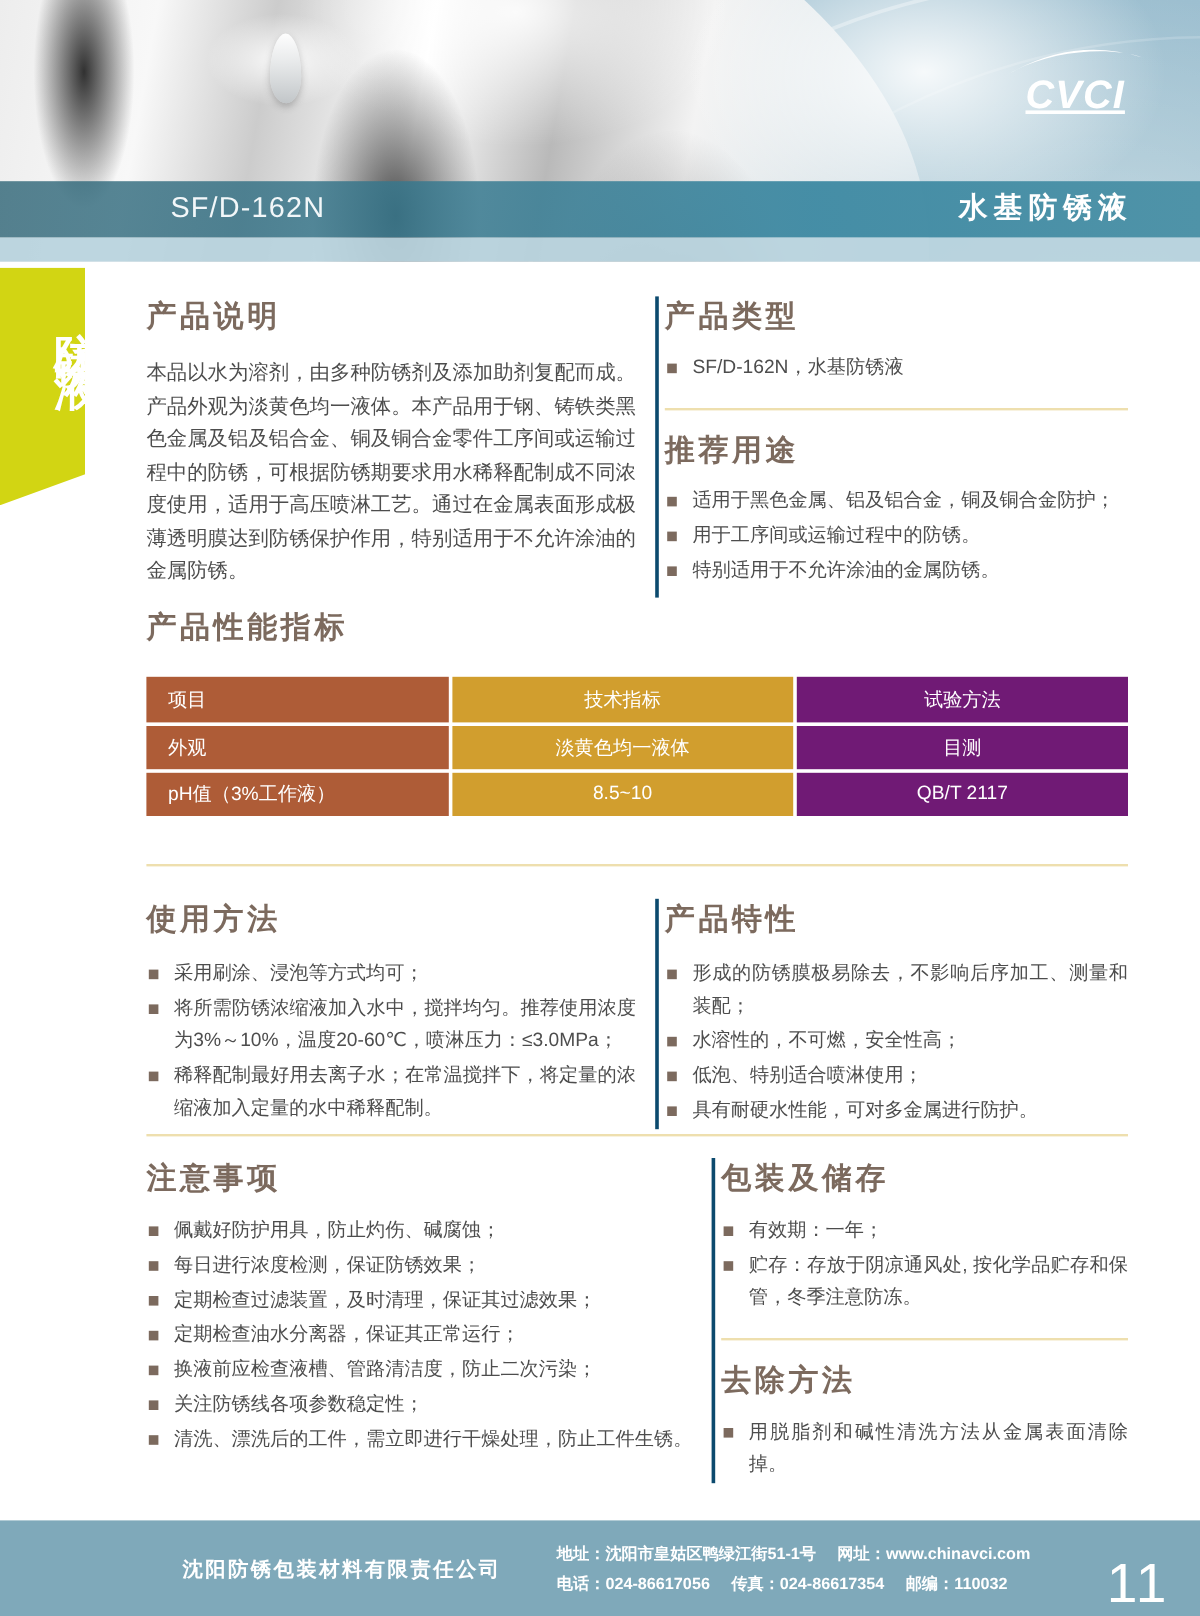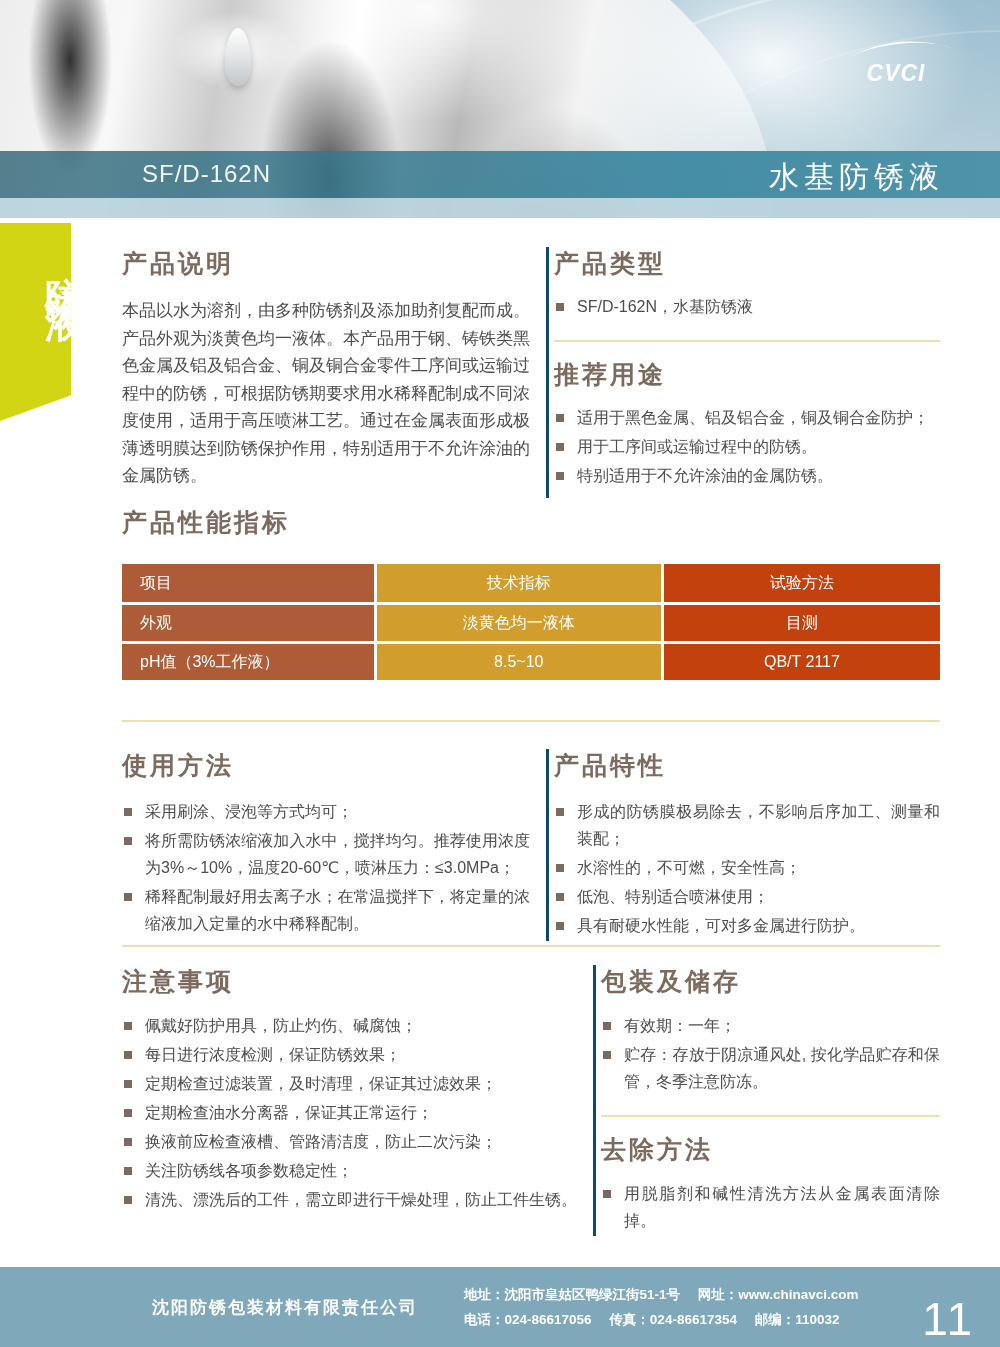--- a/index.html
+++ b/index.html
@@ -26,25 +26,25 @@
              linear-gradient(100deg, #ededed 0%, #f8f8f8 16%, #cccccc 28%, #ffffff 44%, #b9b9b9 58%, #f3f3f3 72%, #dde6ea 86%, #ccdde5 100%); }
   .droplet { position:absolute; left:225px; top:28px; width:26px; height:58px;
              background:linear-gradient(180deg, rgba(255,255,255,0.95), rgba(190,195,198,0.85));
              border-radius:50% 50% 48% 52% / 62% 62% 38% 38%;
              box-shadow:0 3px 6px rgba(80,80,80,0.35); }
   .glow { position:absolute; left:540px; top:-90px; width:460px; height:300px;
           background:radial-gradient(ellipse at center, rgba(255,255,255,0.9) 0%, rgba(255,255,255,0) 62%); }
   .band { position:absolute; top:151px; left:0; width:1000px; height:47px;
           background:linear-gradient(90deg, rgba(40,96,114,0.78) 0%, rgba(58,124,146,0.86) 40%, rgba(63,138,163,0.96) 68%, #4f93a8 100%); }
   .band-model { position:absolute; left:122px; top:9px; color:#f2f7f9; font-size:24px; letter-spacing:1px;margin-left:20px; }
-  .band-title { position:absolute; right:56px; top:6px; color:#ffffff; font-size:30px; font-weight:normal; letter-spacing:5px; }
+  .band-title { position:absolute; right:56px; top:6px; color:#ffffff; font-size:24px; font-weight:bold; letter-spacing:5px; }
   .strip { position:absolute; top:198px; left:0; width:1000px; height:20px; background:rgba(184,211,222,0.93); }
   .logo { position:absolute; top:36px; right:44px; width:120px; text-align:center; }
   .logo-swoosh { display:block; margin:0 auto -4px; }
-  .logo-text { color:#ffffff; font-size:23px; font-weight:bold; font-style:italic; letter-spacing:1px; }
+  .logo-text { color:#ffffff; font-size:33px; font-weight:bold; font-style:italic; letter-spacing:1px;text-decoration:underline; }
 
   
   .ribbon { position:absolute; left:0; top:223px; width:71px; height:198px; background:#d2d513;
             clip-path:polygon(0 0, 100% 0, 100% 87%, 0 100%); }
   .ribbon-text { position:absolute; left:0; top:24px; width:71px; text-align:center;
                  writing-mode:vertical-rl; text-orientation:upright;
                  color:#ffffff; font-size:37px; font-weight:bold; letter-spacing:13px; margin-left:17px; }
 
   
   .content { position:absolute; left:122px; top:235px; width:818px; }
@@ -63,21 +63,21 @@
   .rule { border:none; border-top:2px solid #eedfae; margin:20px 0 16px; }
   .rule-full { border-top:2px solid #eedfae; }
 
   .perf { margin-top:8px; }
   .perf .sec-title { display:block; margin-bottom:22px; }
   table.perf-table { width:calc(100% + 6px); margin-left:-3px; border-spacing:3px; table-layout:fixed; }
   .perf-table td { color:#ffffff; font-size:16px; height:36px; vertical-align:middle; text-align:center; }
   .perf-table tr.head td { height:38px; }
   .perf-table td.c1 { width:31%; background:#ae5c37; text-align:left; padding-left:18px; }
   .perf-table td.c2 { width:35%; background:#d19e2e; }
-  .perf-table td.c3 { width:34%; background:#c2410c; }
+  .perf-table td.c3 { width:34%; background:#701a75; }
 
   .mid-rule { margin-top:37px; }
   .row-mid { padding-top:27px; min-height:195px; }
   .row-mid .bullets { margin-top:16px; }
   .bot-rule { margin-top:4px; }
   .row-bottom { padding-top:18px; min-height:235px; }
   .row-bottom .bullets { margin-top:14px; }
 
   
   .footer { position:absolute; left:0; bottom:0; width:1000px; height:80px; background:#7fa9ba;

